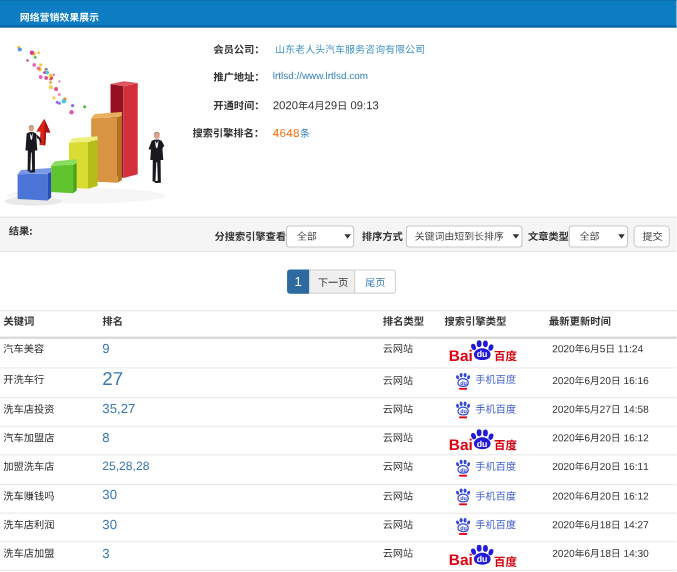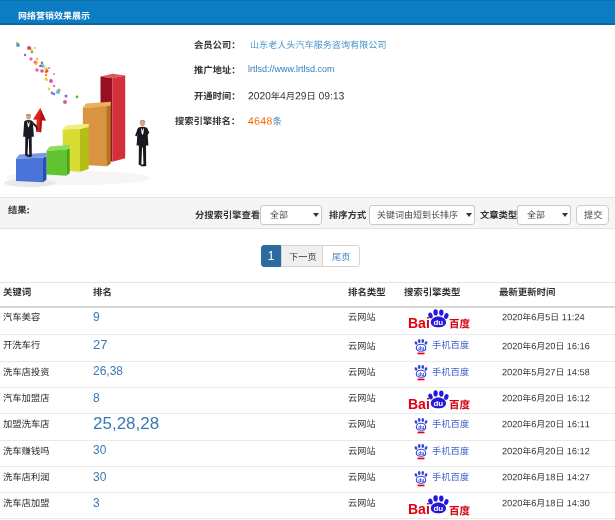--- a/index.html
+++ b/index.html
@@ -206,21 +206,21 @@
     <path fill="#333333" d="M22.9 -7.4 23.6 -7.3Q23.3 -6.6 23 -6Q22.7 -5.4 22.3 -4.9Q21.9 -4.3 21.5 -3.9Q21.4 -4 21.3 -4.1Q21.2 -4.2 21.1 -4.2Q21 -4.3 20.9 -4.4Q21.3 -4.7 21.7 -5.2Q22.1 -5.7 22.4 -6.3Q22.7 -6.8 22.9 -7.4ZM22.8 -6.3H28.4V-5.7H22.4ZM22.3 -4.3H28.2V-3.7H23V-1.6H22.3ZM20.9 -2H28.9V-1.3H20.9ZM25 -6H25.6V0.7H25Z"></path>
     <path fill="#333333" d="M34 -2.1Q34 -1.1 33.4 -0.5Q32.9 0.1 31.9 0.1Q30.9 0.1 30.3 -0.7Q29.7 -1.5 29.7 -3Q29.7 -4.7 30.3 -5.5Q30.9 -6.4 32 -6.4Q33.4 -6.4 33.8 -5.1L33 -5Q32.8 -5.8 32 -5.8Q31.3 -5.8 30.9 -5.1Q30.5 -4.5 30.5 -3.3Q30.8 -3.7 31.2 -3.9Q31.6 -4.1 32.1 -4.1Q32.9 -4.1 33.5 -3.5Q34 -3 34 -2.1ZM33.2 -2Q33.2 -2.7 32.8 -3.1Q32.5 -3.5 31.9 -3.5Q31.3 -3.5 31 -3.1Q30.6 -2.8 30.6 -2.2Q30.6 -1.5 31 -1Q31.3 -0.6 31.9 -0.6Q32.5 -0.6 32.8 -1Q33.2 -1.3 33.2 -2Z"></path>
     <path fill="#333333" d="M36.6 -6.9H41.2V-6.3H36.6ZM36.6 -4.8H41.2V-4.2H36.6ZM36.5 -2.7H41.2V-2H36.5ZM36.2 -6.9H36.9V-4.2Q36.9 -3.6 36.8 -3Q36.8 -2.3 36.6 -1.7Q36.4 -1 36.1 -0.4Q35.7 0.2 35.1 0.7Q35.1 0.6 35 0.5Q34.9 0.4 34.8 0.4Q34.7 0.3 34.6 0.2Q35.2 -0.2 35.5 -0.8Q35.8 -1.3 36 -1.9Q36.1 -2.5 36.2 -3.1Q36.2 -3.7 36.2 -4.2ZM40.9 -6.9H41.6V-0.3Q41.6 0.1 41.5 0.3Q41.4 0.4 41.2 0.5Q40.9 0.6 40.4 0.6Q40 0.7 39.3 0.7Q39.3 0.6 39.2 0.4Q39.2 0.3 39.1 0.2Q39 0.1 39 -0Q39.4 -0 39.7 -0Q40 -0 40.3 -0Q40.5 -0 40.6 -0Q40.8 -0 40.9 -0.1Q40.9 -0.1 40.9 -0.3Z"></path>
     <path fill="#333333" d="M47.9 -2.1Q47.9 -1.1 47.3 -0.5Q46.7 0.1 45.7 0.1Q44.8 0.1 44.2 -0.3Q43.7 -0.7 43.6 -1.4L44.4 -1.5Q44.6 -0.6 45.7 -0.6Q46.3 -0.6 46.7 -1Q47.1 -1.4 47.1 -2Q47.1 -2.6 46.7 -3Q46.3 -3.4 45.7 -3.4Q45.4 -3.4 45.1 -3.3Q44.8 -3.2 44.5 -2.9H43.7L43.9 -6.3H47.5V-5.6H44.7L44.6 -3.6Q45.1 -4 45.9 -4Q46.8 -4 47.4 -3.5Q47.9 -2.9 47.9 -2.1Z"></path>
     <path fill="#333333" d="M49.8 -6.8H55.6V0.6H54.9V-6.1H50.5V0.6H49.8ZM50.3 -3.7H55.2V-3.1H50.3ZM50.3 -0.6H55.2V0H50.3Z"></path>
     <path fill="#333333" d="M60.4 0V-0.7H62V-5.6L60.5 -4.5V-5.3L62 -6.3H62.8V-0.7H64.3V0Z M65.5 0V-0.7H67.1V-5.6L65.7 -4.5V-5.3L67.2 -6.3H67.9V-0.7H69.4V0Z M70.7 -3.9V-4.9H71.6V-3.9ZM70.7 0V-0.9H71.6V0Z M72.9 0V-0.6Q73.1 -1.1 73.5 -1.5Q73.8 -1.9 74.2 -2.2Q74.5 -2.6 74.9 -2.8Q75.2 -3.1 75.5 -3.4Q75.8 -3.7 76 -4Q76.2 -4.3 76.2 -4.7Q76.2 -5.2 75.9 -5.5Q75.6 -5.8 75 -5.8Q74.5 -5.8 74.2 -5.5Q73.8 -5.2 73.8 -4.7L72.9 -4.8Q73 -5.5 73.6 -6Q74.1 -6.4 75 -6.4Q76 -6.4 76.5 -6Q77 -5.5 77 -4.7Q77 -4.3 76.8 -4Q76.7 -3.6 76.3 -3.2Q76 -2.9 75.1 -2.1Q74.5 -1.7 74.2 -1.3Q73.9 -1 73.8 -0.7H77.1V0Z M81.5 -1.4V0H80.8V-1.4H77.8V-2.1L80.7 -6.3H81.5V-2.1H82.4V-1.4ZM80.8 -5.4Q80.7 -5.4 80.6 -5.2Q80.5 -5 80.5 -4.9L78.8 -2.5L78.6 -2.2L78.5 -2.1H80.8Z"></path>
   </svg>
 <svg style="position:absolute;left:3.1px;top:338.4px" width="39" height="13" viewBox="0 -10.3 39 13">
     <path fill="#2b2b2b" d="M0.8 -7.2H8.5V-6.5H0.8ZM0.5 -3.9H8.8V-3.2H0.5ZM6 -6.9H6.8V0.8H6ZM2.7 -6.9H3.4V-4.3Q3.4 -3.6 3.4 -2.9Q3.3 -2.2 3 -1.6Q2.8 -0.9 2.3 -0.3Q1.9 0.3 1.1 0.8Q1 0.7 0.9 0.6Q0.8 0.5 0.7 0.4Q0.6 0.3 0.5 0.3Q1.3 -0.2 1.7 -0.7Q2.1 -1.3 2.4 -1.9Q2.6 -2.5 2.7 -3.1Q2.7 -3.7 2.7 -4.3Z M12.1 -4H18.2V-3.3H12.1ZM13.3 -6.3H17.9V-5.6H13.3ZM14.9 -7.8H15.6V-3.6H14.9ZM13.3 -7.7 14.1 -7.5Q13.9 -6.9 13.7 -6.3Q13.5 -5.7 13.3 -5.2Q13.1 -4.6 12.8 -4.2Q12.7 -4.3 12.6 -4.4Q12.5 -4.4 12.4 -4.5Q12.3 -4.6 12.2 -4.6Q12.6 -5.2 12.9 -6Q13.2 -6.8 13.3 -7.7ZM15.7 -3.5H16.4V-0.3Q16.4 -0.1 16.4 -0.1Q16.5 0 16.6 0Q16.7 0 16.8 0Q16.9 0 17 0Q17.1 0 17.3 0Q17.4 0 17.4 0Q17.5 0 17.6 -0.1Q17.7 -0.2 17.7 -0.5Q17.7 -0.8 17.7 -1.4Q17.8 -1.3 17.9 -1.3Q18 -1.2 18.1 -1.2Q18.3 -1.2 18.4 -1.1Q18.3 -0.4 18.2 -0.1Q18.2 0.3 18 0.5Q17.8 0.6 17.5 0.6Q17.4 0.6 17.3 0.6Q17.2 0.6 17 0.6Q16.9 0.6 16.7 0.6Q16.6 0.6 16.5 0.6Q16.2 0.6 16 0.5Q15.8 0.5 15.8 0.3Q15.7 0.1 15.7 -0.3ZM13.8 -3.4H14.5Q14.4 -2.7 14.3 -2Q14.2 -1.4 14 -0.8Q13.7 -0.3 13.3 0.1Q12.9 0.5 12.1 0.8Q12.1 0.7 12 0.6Q12 0.5 11.9 0.4Q11.8 0.3 11.7 0.2Q12.4 -0 12.8 -0.4Q13.2 -0.7 13.4 -1.2Q13.6 -1.6 13.7 -2.2Q13.7 -2.8 13.8 -3.4ZM10.1 -7.2 10.5 -7.7Q10.8 -7.6 11.1 -7.4Q11.4 -7.2 11.7 -7Q11.9 -6.8 12.1 -6.6L11.7 -6.1Q11.5 -6.3 11.2 -6.5Q11 -6.7 10.7 -6.9Q10.4 -7.1 10.1 -7.2ZM9.7 -4.7 10 -5.2Q10.3 -5.1 10.6 -4.9Q11 -4.7 11.2 -4.6Q11.5 -4.4 11.7 -4.2L11.3 -3.6Q11.1 -3.8 10.9 -4Q10.6 -4.2 10.3 -4.4Q10 -4.6 9.7 -4.7ZM9.9 0.2Q10.1 -0.2 10.4 -0.7Q10.7 -1.2 10.9 -1.7Q11.2 -2.3 11.4 -2.8L11.9 -2.4Q11.7 -1.9 11.5 -1.4Q11.3 -0.8 11 -0.3Q10.8 0.2 10.5 0.6Z M19.3 -6.5H27.2V-5.8H19.3ZM19.2 -1.7H27.4V-1H19.2ZM23.3 -5.2H24V0.7H23.3ZM20.2 -3Q20.1 -3.1 20.1 -3.2Q20.1 -3.3 20 -3.5Q19.9 -3.6 19.9 -3.7Q20.1 -3.7 20.2 -3.9Q20.4 -4.1 20.6 -4.4Q20.7 -4.6 20.8 -4.9Q21 -5.3 21.3 -5.8Q21.5 -6.2 21.7 -6.8Q22 -7.3 22.2 -7.9L23 -7.6Q22.6 -6.9 22.3 -6.1Q21.9 -5.3 21.5 -4.6Q21.1 -4 20.7 -3.4V-3.4Q20.7 -3.4 20.6 -3.4Q20.5 -3.3 20.4 -3.3Q20.3 -3.2 20.2 -3.1Q20.2 -3.1 20.2 -3ZM20.2 -3V-3.5L20.6 -3.8H26.6V-3.1H21.2Q20.9 -3.1 20.7 -3.1Q20.5 -3.1 20.3 -3.1Q20.2 -3 20.2 -3Z M31.9 -7.3H36.5V-6.6H31.9ZM34.7 -4.5H35.4V-0.1Q35.4 0.2 35.3 0.3Q35.2 0.5 35 0.6Q34.7 0.7 34.3 0.7Q33.9 0.7 33.2 0.7Q33.2 0.6 33.1 0.4Q33.1 0.2 33 0Q33.3 0 33.6 0Q33.9 0.1 34.1 0.1Q34.3 0 34.4 0Q34.6 0 34.6 -0Q34.7 -0 34.7 -0.2ZM31.5 -4.7H36.8V-4H31.5ZM29.7 -4 30.3 -4.6 30.4 -4.5V0.8H29.7ZM30.8 -5.8 31.4 -5.6Q31.1 -5 30.6 -4.4Q30.1 -3.8 29.6 -3.3Q29.1 -2.8 28.6 -2.4Q28.6 -2.5 28.5 -2.6Q28.4 -2.7 28.3 -2.8Q28.2 -2.9 28.1 -3Q28.6 -3.3 29.1 -3.8Q29.6 -4.3 30 -4.8Q30.4 -5.3 30.8 -5.8ZM30.4 -7.8 31.1 -7.5Q30.7 -7.1 30.3 -6.7Q29.9 -6.3 29.5 -5.9Q29.1 -5.5 28.6 -5.2Q28.6 -5.3 28.5 -5.4Q28.4 -5.5 28.4 -5.6Q28.3 -5.7 28.2 -5.8Q28.6 -6.1 29 -6.4Q29.4 -6.7 29.8 -7.1Q30.1 -7.5 30.4 -7.8Z"></path>
   </svg>
-<div class="abs" style="left:93px;top:336.0px;height:18px;line-height:18px;font-size:13px;color:#3a78b5">27</div>
+<div class="abs" style="left:93px;top:336.0px;height:18px;line-height:18px;font-size:17px;color:#3a78b5">27</div>
 <svg style="position:absolute;left:348px;top:338.5px" width="29" height="13" viewBox="0 -10.2 29 13">
     <path fill="#333333" d="M1.5 -7H7.7V-6.3H1.5ZM0.5 -4.4H8.7V-3.7H0.5ZM5.7 -2.5 6.3 -2.9Q6.7 -2.4 7.1 -1.8Q7.6 -1.2 7.9 -0.6Q8.3 -0.1 8.5 0.4L7.8 0.8Q7.6 0.3 7.3 -0.2Q6.9 -0.8 6.5 -1.4Q6.1 -2 5.7 -2.5ZM1.3 0.4Q1.3 0.3 1.2 0.2Q1.2 0 1.1 -0.1Q1.1 -0.3 1 -0.4Q1.2 -0.4 1.4 -0.6Q1.5 -0.8 1.7 -1Q1.9 -1.2 2.1 -1.5Q2.3 -1.8 2.6 -2.2Q2.8 -2.7 3.1 -3.2Q3.4 -3.7 3.6 -4.2L4.5 -3.9Q4.1 -3.2 3.6 -2.5Q3.2 -1.8 2.8 -1.2Q2.3 -0.5 1.8 -0V-0Q1.8 -0 1.8 0Q1.7 0.1 1.6 0.1Q1.5 0.2 1.4 0.3Q1.3 0.3 1.3 0.4ZM1.3 0.4 1.3 -0.2 1.8 -0.5 7.4 -0.9Q7.4 -0.7 7.4 -0.6Q7.5 -0.4 7.5 -0.2Q6.2 -0.1 5.2 -0Q4.3 0 3.6 0.1Q3 0.2 2.6 0.2Q2.2 0.2 1.9 0.3Q1.7 0.3 1.5 0.3Q1.4 0.4 1.3 0.4Z M12.9 -5.9 13.5 -5.8Q13.3 -4.1 12.7 -2.7Q12.2 -1.3 11.3 -0.4Q11.3 -0.5 11.2 -0.5Q11.1 -0.6 11 -0.7Q10.9 -0.8 10.8 -0.8Q11.4 -1.4 11.8 -2.1Q12.2 -2.9 12.5 -3.9Q12.7 -4.8 12.9 -5.9ZM15.5 -5.9 16.1 -5.8Q15.9 -4 15.3 -2.7Q14.8 -1.3 13.9 -0.3Q13.8 -0.4 13.7 -0.5Q13.6 -0.6 13.5 -0.6Q13.4 -0.7 13.4 -0.7Q14 -1.3 14.4 -2.1Q14.8 -2.9 15.1 -3.8Q15.4 -4.8 15.5 -5.9ZM11 -4.9 11.4 -5.3Q11.7 -4.9 12.1 -4.5Q12.5 -4 12.8 -3.5Q13.1 -3.1 13.4 -2.7Q13.7 -2.2 13.9 -1.9L13.4 -1.4Q13.2 -1.8 12.9 -2.2Q12.7 -2.7 12.3 -3.1Q12 -3.6 11.7 -4.1Q11.3 -4.5 11 -4.9ZM13.6 -4.9 14.1 -5.3Q14.5 -4.8 14.8 -4.4Q15.2 -3.9 15.5 -3.4Q15.8 -2.9 16.1 -2.4Q16.4 -2 16.6 -1.6L16.1 -1.2Q15.9 -1.6 15.6 -2Q15.4 -2.5 15 -3Q14.7 -3.5 14.4 -4Q14 -4.5 13.6 -4.9ZM10 -7.2H17.4V-6.5H10.7V0.7H10ZM16.9 -7.2H17.6V-0.2Q17.6 0.1 17.5 0.3Q17.4 0.5 17.2 0.6Q17 0.7 16.6 0.7Q16.2 0.7 15.6 0.7Q15.5 0.6 15.5 0.5Q15.5 0.4 15.4 0.2Q15.4 0.1 15.3 0Q15.6 0 15.9 0Q16.2 0 16.4 0Q16.6 0 16.7 0Q16.8 0 16.9 -0Q16.9 -0.1 16.9 -0.2Z M18.9 -6H22.5V-5.4H18.9ZM18.8 -0.9Q19.3 -1 19.9 -1.1Q20.5 -1.2 21.1 -1.4Q21.8 -1.5 22.4 -1.7L22.5 -1.1Q21.6 -0.8 20.6 -0.6Q19.7 -0.4 19 -0.2ZM19.3 -4.8 19.9 -4.9Q20 -4.4 20.1 -3.8Q20.2 -3.2 20.2 -2.7Q20.3 -2.1 20.3 -1.6L19.7 -1.5Q19.7 -2 19.7 -2.6Q19.6 -3.1 19.5 -3.7Q19.4 -4.3 19.3 -4.8ZM21.4 -5.1 22.1 -4.9Q22 -4.5 21.9 -4Q21.8 -3.4 21.7 -2.9Q21.6 -2.4 21.5 -2Q21.4 -1.5 21.3 -1.1L20.8 -1.3Q20.9 -1.6 21 -2.1Q21.1 -2.6 21.2 -3.1Q21.3 -3.6 21.3 -4.1Q21.4 -4.6 21.4 -5.1ZM20 -7.5 20.6 -7.7Q20.8 -7.4 21 -7Q21.2 -6.6 21.3 -6.3L20.6 -6.1Q20.6 -6.4 20.4 -6.8Q20.2 -7.2 20 -7.5ZM24.6 -5.8H27.2V-5.2H24.6ZM23 -0.4H26.5V0.3H23ZM24.2 -7.7H24.9V-3H24.2ZM22.7 -3.3H26.8V0.7H26.1V-2.7H23.4V0.7H22.7Z"></path>
   </svg>
 <svg class="abs" style="left:413px;top:338.0px" width="16" height="17" viewBox="0 0 16 17">
     <g fill="#3246dc">
       <ellipse cx="3" cy="5" rx="1.3" ry="1.9" transform="rotate(-22 3 5)"></ellipse>
       <ellipse cx="6.2" cy="3" rx="1.35" ry="2"></ellipse>
       <ellipse cx="9.8" cy="3" rx="1.35" ry="2"></ellipse>
       <ellipse cx="13" cy="5" rx="1.3" ry="1.9" transform="rotate(22 13 5)"></ellipse>
     </g>
@@ -236,21 +236,21 @@
     <path fill="#333333" d="M22.9 -7.4 23.6 -7.3Q23.3 -6.6 23 -6Q22.7 -5.4 22.3 -4.9Q21.9 -4.3 21.5 -3.9Q21.4 -4 21.3 -4.1Q21.2 -4.2 21.1 -4.2Q21 -4.3 20.9 -4.4Q21.3 -4.7 21.7 -5.2Q22.1 -5.7 22.4 -6.3Q22.7 -6.8 22.9 -7.4ZM22.8 -6.3H28.4V-5.7H22.4ZM22.3 -4.3H28.2V-3.7H23V-1.6H22.3ZM20.9 -2H28.9V-1.3H20.9ZM25 -6H25.6V0.7H25Z"></path>
     <path fill="#333333" d="M34 -2.1Q34 -1.1 33.4 -0.5Q32.9 0.1 31.9 0.1Q30.9 0.1 30.3 -0.7Q29.7 -1.5 29.7 -3Q29.7 -4.7 30.3 -5.5Q30.9 -6.4 32 -6.4Q33.4 -6.4 33.8 -5.1L33 -5Q32.8 -5.8 32 -5.8Q31.3 -5.8 30.9 -5.1Q30.5 -4.5 30.5 -3.3Q30.8 -3.7 31.2 -3.9Q31.6 -4.1 32.1 -4.1Q32.9 -4.1 33.5 -3.5Q34 -3 34 -2.1ZM33.2 -2Q33.2 -2.7 32.8 -3.1Q32.5 -3.5 31.9 -3.5Q31.3 -3.5 31 -3.1Q30.6 -2.8 30.6 -2.2Q30.6 -1.5 31 -1Q31.3 -0.6 31.9 -0.6Q32.5 -0.6 32.8 -1Q33.2 -1.3 33.2 -2Z"></path>
     <path fill="#333333" d="M36.6 -6.9H41.2V-6.3H36.6ZM36.6 -4.8H41.2V-4.2H36.6ZM36.5 -2.7H41.2V-2H36.5ZM36.2 -6.9H36.9V-4.2Q36.9 -3.6 36.8 -3Q36.8 -2.3 36.6 -1.7Q36.4 -1 36.1 -0.4Q35.7 0.2 35.1 0.7Q35.1 0.6 35 0.5Q34.9 0.4 34.8 0.4Q34.7 0.3 34.6 0.2Q35.2 -0.2 35.5 -0.8Q35.8 -1.3 36 -1.9Q36.1 -2.5 36.2 -3.1Q36.2 -3.7 36.2 -4.2ZM40.9 -6.9H41.6V-0.3Q41.6 0.1 41.5 0.3Q41.4 0.4 41.2 0.5Q40.9 0.6 40.4 0.6Q40 0.7 39.3 0.7Q39.3 0.6 39.2 0.4Q39.2 0.3 39.1 0.2Q39 0.1 39 -0Q39.4 -0 39.7 -0Q40 -0 40.3 -0Q40.5 -0 40.6 -0Q40.8 -0 40.9 -0.1Q40.9 -0.1 40.9 -0.3Z"></path>
     <path fill="#333333" d="M43.6 0V-0.6Q43.9 -1.1 44.2 -1.5Q44.5 -1.9 44.9 -2.2Q45.3 -2.6 45.6 -2.8Q46 -3.1 46.3 -3.4Q46.6 -3.7 46.7 -4Q46.9 -4.3 46.9 -4.7Q46.9 -5.2 46.6 -5.5Q46.3 -5.8 45.8 -5.8Q45.2 -5.8 44.9 -5.5Q44.6 -5.2 44.5 -4.7L43.7 -4.8Q43.8 -5.5 44.3 -6Q44.9 -6.4 45.8 -6.4Q46.7 -6.4 47.2 -6Q47.7 -5.5 47.7 -4.7Q47.7 -4.3 47.6 -4Q47.4 -3.6 47.1 -3.2Q46.7 -2.9 45.8 -2.1Q45.3 -1.7 45 -1.3Q44.7 -1 44.5 -0.7H47.8V0Z M53.1 -3.2Q53.1 -1.6 52.5 -0.7Q51.9 0.1 50.8 0.1Q49.8 0.1 49.2 -0.7Q48.7 -1.6 48.7 -3.2Q48.7 -4.8 49.2 -5.6Q49.7 -6.4 50.9 -6.4Q52 -6.4 52.5 -5.6Q53.1 -4.8 53.1 -3.2ZM52.2 -3.2Q52.2 -4.5 51.9 -5.2Q51.6 -5.8 50.9 -5.8Q50.1 -5.8 49.8 -5.2Q49.5 -4.6 49.5 -3.2Q49.5 -1.8 49.8 -1.2Q50.1 -0.6 50.9 -0.6Q51.6 -0.6 51.9 -1.2Q52.2 -1.8 52.2 -3.2Z"></path>
     <path fill="#333333" d="M55 -6.8H60.7V0.6H60V-6.1H55.6V0.6H55ZM55.4 -3.7H60.3V-3.1H55.4ZM55.4 -0.6H60.3V0H55.4Z"></path>
     <path fill="#333333" d="M65.5 0V-0.7H67.1V-5.6L65.7 -4.5V-5.3L67.2 -6.3H67.9V-0.7H69.4V0Z M74.6 -2.1Q74.6 -1.1 74.1 -0.5Q73.5 0.1 72.6 0.1Q71.5 0.1 70.9 -0.7Q70.4 -1.5 70.4 -3Q70.4 -4.7 70.9 -5.5Q71.5 -6.4 72.6 -6.4Q74.1 -6.4 74.4 -5.1L73.7 -5Q73.4 -5.8 72.6 -5.8Q71.9 -5.8 71.5 -5.1Q71.2 -4.5 71.2 -3.3Q71.4 -3.7 71.8 -3.9Q72.2 -4.1 72.7 -4.1Q73.6 -4.1 74.1 -3.5Q74.6 -3 74.6 -2.1ZM73.8 -2Q73.8 -2.7 73.4 -3.1Q73.1 -3.5 72.5 -3.5Q71.9 -3.5 71.6 -3.1Q71.2 -2.8 71.2 -2.2Q71.2 -1.5 71.6 -1Q72 -0.6 72.5 -0.6Q73.1 -0.6 73.4 -1Q73.8 -1.3 73.8 -2Z M75.8 -3.9V-4.9H76.7V-3.9ZM75.8 0V-0.9H76.7V0Z M78.3 0V-0.7H79.9V-5.6L78.4 -4.5V-5.3L79.9 -6.3H80.7V-0.7H82.2V0Z M87.4 -2.1Q87.4 -1.1 86.8 -0.5Q86.3 0.1 85.3 0.1Q84.3 0.1 83.7 -0.7Q83.1 -1.5 83.1 -3Q83.1 -4.7 83.7 -5.5Q84.3 -6.4 85.4 -6.4Q86.8 -6.4 87.2 -5.1L86.4 -5Q86.2 -5.8 85.4 -5.8Q84.7 -5.8 84.3 -5.1Q83.9 -4.5 83.9 -3.3Q84.2 -3.7 84.6 -3.9Q85 -4.1 85.5 -4.1Q86.4 -4.1 86.9 -3.5Q87.4 -3 87.4 -2.1ZM86.6 -2Q86.6 -2.7 86.2 -3.1Q85.9 -3.5 85.3 -3.5Q84.7 -3.5 84.4 -3.1Q84 -2.8 84 -2.2Q84 -1.5 84.4 -1Q84.8 -0.6 85.3 -0.6Q85.9 -0.6 86.2 -1Q86.6 -1.3 86.6 -2Z"></path>
   </svg>
 <svg style="position:absolute;left:3.1px;top:364.7px" width="48" height="13" viewBox="0 -10.3 48 13">
     <path fill="#2b2b2b" d="M2.8 -4H8.9V-3.3H2.8ZM4 -6.3H8.6V-5.6H4ZM5.6 -7.8H6.3V-3.6H5.6ZM4 -7.7 4.8 -7.5Q4.6 -6.9 4.4 -6.3Q4.2 -5.7 4 -5.2Q3.8 -4.6 3.5 -4.2Q3.4 -4.3 3.3 -4.4Q3.2 -4.4 3.1 -4.5Q3 -4.6 2.9 -4.6Q3.3 -5.2 3.6 -6Q3.9 -6.8 4 -7.7ZM6.4 -3.5H7.1V-0.3Q7.1 -0.1 7.1 -0.1Q7.2 0 7.3 0Q7.4 0 7.5 0Q7.6 0 7.7 0Q7.8 0 8 0Q8.1 0 8.1 0Q8.2 0 8.3 -0.1Q8.4 -0.2 8.4 -0.5Q8.4 -0.8 8.4 -1.4Q8.5 -1.3 8.6 -1.3Q8.7 -1.2 8.8 -1.2Q9 -1.2 9.1 -1.1Q9 -0.4 8.9 -0.1Q8.9 0.3 8.7 0.5Q8.5 0.6 8.2 0.6Q8.1 0.6 8 0.6Q7.9 0.6 7.7 0.6Q7.6 0.6 7.4 0.6Q7.3 0.6 7.2 0.6Q6.9 0.6 6.7 0.5Q6.5 0.5 6.5 0.3Q6.4 0.1 6.4 -0.3ZM4.5 -3.4H5.2Q5.1 -2.7 5 -2Q4.9 -1.4 4.7 -0.8Q4.4 -0.3 4 0.1Q3.6 0.5 2.8 0.8Q2.8 0.7 2.7 0.6Q2.7 0.5 2.6 0.4Q2.5 0.3 2.4 0.2Q3.1 -0 3.5 -0.4Q3.9 -0.7 4.1 -1.2Q4.3 -1.6 4.4 -2.2Q4.4 -2.8 4.5 -3.4ZM0.8 -7.2 1.2 -7.7Q1.5 -7.6 1.8 -7.4Q2.1 -7.2 2.4 -7Q2.6 -6.8 2.8 -6.6L2.4 -6.1Q2.2 -6.3 1.9 -6.5Q1.7 -6.7 1.4 -6.9Q1.1 -7.1 0.8 -7.2ZM0.4 -4.7 0.7 -5.2Q1 -5.1 1.3 -4.9Q1.7 -4.7 1.9 -4.6Q2.2 -4.4 2.4 -4.2L2 -3.6Q1.8 -3.8 1.6 -4Q1.3 -4.2 1 -4.4Q0.7 -4.6 0.4 -4.7ZM0.6 0.2Q0.8 -0.2 1.1 -0.7Q1.4 -1.2 1.6 -1.7Q1.9 -2.3 2.1 -2.8L2.6 -2.4Q2.4 -1.9 2.2 -1.4Q2 -0.8 1.7 -0.3Q1.5 0.2 1.2 0.6Z M10 -6.5H17.9V-5.8H10ZM9.9 -1.7H18.1V-1H9.9ZM14 -5.2H14.7V0.7H14ZM10.9 -3Q10.8 -3.1 10.8 -3.2Q10.8 -3.3 10.7 -3.5Q10.6 -3.6 10.6 -3.7Q10.8 -3.7 10.9 -3.9Q11.1 -4.1 11.3 -4.4Q11.4 -4.6 11.5 -4.9Q11.7 -5.3 12 -5.8Q12.2 -6.2 12.4 -6.8Q12.7 -7.3 12.9 -7.9L13.7 -7.6Q13.3 -6.9 13 -6.1Q12.6 -5.3 12.2 -4.6Q11.8 -4 11.4 -3.4V-3.4Q11.4 -3.4 11.3 -3.4Q11.2 -3.3 11.1 -3.3Q11 -3.2 10.9 -3.1Q10.9 -3.1 10.9 -3ZM10.9 -3V-3.5L11.3 -3.8H17.3V-3.1H11.9Q11.6 -3.1 11.4 -3.1Q11.2 -3.1 11 -3.1Q10.9 -3 10.9 -3Z M23.7 -4.6H27.1V-3.9H23.7ZM21.7 -0.4H26.3V0.3H21.7ZM23.4 -5.7H24.1V-2.3H23.4ZM21.3 -2.7H26.6V0.6H25.9V-2H22V0.6H21.3ZM20.1 -6.7H27.4V-6H20.1ZM19.8 -6.7H20.5V-4.2Q20.5 -3.7 20.4 -3.1Q20.4 -2.4 20.3 -1.7Q20.2 -1.1 20 -0.4Q19.8 0.2 19.5 0.7Q19.4 0.7 19.3 0.6Q19.2 0.5 19.1 0.5Q19 0.4 18.9 0.3Q19.2 -0.2 19.4 -0.7Q19.5 -1.3 19.6 -1.9Q19.7 -2.6 19.7 -3.1Q19.8 -3.7 19.8 -4.2ZM22.9 -7.6 23.6 -7.8Q23.8 -7.5 24 -7.1Q24.2 -6.8 24.3 -6.5L23.5 -6.3Q23.5 -6.6 23.3 -7Q23.1 -7.3 22.9 -7.6Z M28.2 -2.9Q28.8 -3 29.6 -3.3Q30.3 -3.5 31.2 -3.7L31.2 -3.1Q30.5 -2.8 29.8 -2.6Q29 -2.4 28.4 -2.2ZM28.3 -5.9H31.4V-5.3H28.3ZM29.6 -7.8H30.3V-0.1Q30.3 0.1 30.2 0.3Q30.1 0.5 29.9 0.5Q29.8 0.6 29.5 0.6Q29.1 0.7 28.7 0.7Q28.7 0.5 28.6 0.4Q28.5 0.2 28.5 0Q28.8 0 29.1 0Q29.3 0 29.4 0Q29.5 0 29.6 -0Q29.6 -0 29.6 -0.1ZM32.5 -7.5H34.9V-6.8H32.5ZM31.4 -3.7H35.7V-3.1H31.4ZM35.4 -3.7H35.6L35.7 -3.7L36.2 -3.5Q35.9 -2.6 35.3 -1.9Q34.8 -1.2 34.1 -0.7Q33.5 -0.2 32.7 0.2Q31.9 0.5 31 0.8Q31 0.7 30.9 0.5Q30.9 0.4 30.8 0.3Q30.7 0.2 30.7 0.1Q31.5 -0 32.2 -0.4Q32.9 -0.7 33.6 -1.1Q34.2 -1.6 34.7 -2.2Q35.2 -2.8 35.4 -3.6ZM32.3 -3.2Q32.6 -2.4 33.3 -1.7Q33.9 -1 34.8 -0.6Q35.7 -0.1 36.8 0.1Q36.7 0.2 36.7 0.3Q36.6 0.4 36.5 0.5Q36.4 0.7 36.4 0.8Q34.7 0.4 33.5 -0.6Q32.3 -1.6 31.7 -3ZM32.3 -7.5H33V-6.4Q33 -6 32.8 -5.6Q32.7 -5.1 32.4 -4.7Q32.1 -4.3 31.6 -3.9Q31.5 -4 31.4 -4.1Q31.3 -4.2 31.2 -4.3Q31.2 -4.4 31.1 -4.4Q31.6 -4.7 31.9 -5.1Q32.1 -5.4 32.2 -5.8Q32.3 -6.1 32.3 -6.5ZM34.6 -7.5H35.3V-5.3Q35.3 -5.1 35.3 -5Q35.3 -5 35.4 -5Q35.5 -5 35.6 -5Q35.8 -5 35.9 -5Q36.1 -5 36.1 -5Q36.3 -5 36.4 -5Q36.5 -5 36.6 -5Q36.6 -4.9 36.6 -4.7Q36.7 -4.5 36.7 -4.4Q36.6 -4.4 36.4 -4.4Q36.3 -4.4 36.2 -4.4Q36.1 -4.4 35.9 -4.4Q35.8 -4.4 35.6 -4.4Q35.5 -4.4 35.4 -4.4Q35.1 -4.4 34.9 -4.5Q34.7 -4.5 34.6 -4.8Q34.6 -5 34.6 -5.3Z M38 -7 38.3 -7.5Q38.7 -7.4 39.1 -7.2Q39.4 -7 39.8 -6.9Q40.1 -6.7 40.3 -6.5L39.9 -6Q39.7 -6.1 39.4 -6.3Q39.1 -6.5 38.7 -6.7Q38.3 -6.9 38 -7ZM37.7 -4.6Q38.2 -4.8 38.9 -5Q39.6 -5.2 40.4 -5.4L40.5 -4.8Q39.8 -4.6 39.1 -4.4Q38.4 -4.2 37.9 -4ZM41.7 -7.8 42.4 -7.7Q42.1 -7.1 41.7 -6.5Q41.3 -5.8 40.7 -5.3Q40.7 -5.4 40.6 -5.5Q40.5 -5.6 40.4 -5.7Q40.3 -5.7 40.2 -5.8Q40.8 -6.2 41.2 -6.7Q41.5 -7.3 41.7 -7.8ZM41.7 -6.9H45.2V-6.4H41.3ZM45.1 -6.9H45.2L45.3 -7L45.8 -6.8Q45.6 -6.5 45.4 -6.1Q45.2 -5.7 45.1 -5.4L44.5 -5.6Q44.6 -5.8 44.8 -6.2Q45 -6.5 45.1 -6.9ZM38.9 -3.5H44.9V-0.9H44.2V-2.8H39.6V-0.9H38.9ZM41.6 -2.5H42.3Q42.2 -1.8 41.9 -1.3Q41.7 -0.8 41.2 -0.4Q40.7 0 39.9 0.3Q39.2 0.6 38 0.8Q38 0.7 37.9 0.6Q37.8 0.5 37.8 0.4Q37.7 0.3 37.7 0.2Q38.8 0.1 39.5 -0.2Q40.2 -0.4 40.6 -0.7Q41.1 -1.1 41.3 -1.5Q41.5 -2 41.6 -2.5ZM42 -0.7 42.4 -1.2Q42.8 -1.1 43.3 -0.9Q43.8 -0.7 44.3 -0.6Q44.8 -0.4 45.2 -0.2Q45.6 -0 45.9 0.1L45.5 0.7Q45.2 0.6 44.8 0.4Q44.4 0.2 43.9 -0Q43.4 -0.2 42.9 -0.4Q42.4 -0.6 42 -0.7ZM42.9 -6.7H43.6Q43.5 -6.2 43.2 -5.7Q43 -5.3 42.7 -4.9Q42.4 -4.5 41.9 -4.2Q41.3 -3.9 40.6 -3.6Q40.5 -3.7 40.4 -3.9Q40.3 -4 40.2 -4.1Q40.9 -4.3 41.4 -4.6Q41.8 -4.8 42.1 -5.2Q42.4 -5.5 42.6 -5.9Q42.8 -6.3 42.9 -6.7ZM43.3 -6Q43.5 -5.6 43.9 -5.2Q44.4 -4.9 44.9 -4.6Q45.4 -4.4 46 -4.2Q45.9 -4.1 45.8 -4Q45.7 -3.8 45.6 -3.7Q45 -3.9 44.4 -4.2Q43.9 -4.5 43.4 -4.9Q43 -5.4 42.8 -5.9Z"></path>
   </svg>
-<div class="abs" style="left:93px;top:362.3px;height:18px;line-height:18px;font-size:12px;color:#3a78b5">26,38</div>
+<div class="abs" style="left:93px;top:362.3px;height:18px;line-height:18px;font-size:12px;color:#3a78b5">35,27</div>
 <svg style="position:absolute;left:348px;top:364.8px" width="29" height="13" viewBox="0 -10.2 29 13">
     <path fill="#333333" d="M1.5 -7H7.7V-6.3H1.5ZM0.5 -4.4H8.7V-3.7H0.5ZM5.7 -2.5 6.3 -2.9Q6.7 -2.4 7.1 -1.8Q7.6 -1.2 7.9 -0.6Q8.3 -0.1 8.5 0.4L7.8 0.8Q7.6 0.3 7.3 -0.2Q6.9 -0.8 6.5 -1.4Q6.1 -2 5.7 -2.5ZM1.3 0.4Q1.3 0.3 1.2 0.2Q1.2 0 1.1 -0.1Q1.1 -0.3 1 -0.4Q1.2 -0.4 1.4 -0.6Q1.5 -0.8 1.7 -1Q1.9 -1.2 2.1 -1.5Q2.3 -1.8 2.6 -2.2Q2.8 -2.7 3.1 -3.2Q3.4 -3.7 3.6 -4.2L4.5 -3.9Q4.1 -3.2 3.6 -2.5Q3.2 -1.8 2.8 -1.2Q2.3 -0.5 1.8 -0V-0Q1.8 -0 1.8 0Q1.7 0.1 1.6 0.1Q1.5 0.2 1.4 0.3Q1.3 0.3 1.3 0.4ZM1.3 0.4 1.3 -0.2 1.8 -0.5 7.4 -0.9Q7.4 -0.7 7.4 -0.6Q7.5 -0.4 7.5 -0.2Q6.2 -0.1 5.2 -0Q4.3 0 3.6 0.1Q3 0.2 2.6 0.2Q2.2 0.2 1.9 0.3Q1.7 0.3 1.5 0.3Q1.4 0.4 1.3 0.4Z M12.9 -5.9 13.5 -5.8Q13.3 -4.1 12.7 -2.7Q12.2 -1.3 11.3 -0.4Q11.3 -0.5 11.2 -0.5Q11.1 -0.6 11 -0.7Q10.9 -0.8 10.8 -0.8Q11.4 -1.4 11.8 -2.1Q12.2 -2.9 12.5 -3.9Q12.7 -4.8 12.9 -5.9ZM15.5 -5.9 16.1 -5.8Q15.9 -4 15.3 -2.7Q14.8 -1.3 13.9 -0.3Q13.8 -0.4 13.7 -0.5Q13.6 -0.6 13.5 -0.6Q13.4 -0.7 13.4 -0.7Q14 -1.3 14.4 -2.1Q14.8 -2.9 15.1 -3.8Q15.4 -4.8 15.5 -5.9ZM11 -4.9 11.4 -5.3Q11.7 -4.9 12.1 -4.5Q12.5 -4 12.8 -3.5Q13.1 -3.1 13.4 -2.7Q13.7 -2.2 13.9 -1.9L13.4 -1.4Q13.2 -1.8 12.9 -2.2Q12.7 -2.7 12.3 -3.1Q12 -3.6 11.7 -4.1Q11.3 -4.5 11 -4.9ZM13.6 -4.9 14.1 -5.3Q14.5 -4.8 14.8 -4.4Q15.2 -3.9 15.5 -3.4Q15.8 -2.9 16.1 -2.4Q16.4 -2 16.6 -1.6L16.1 -1.2Q15.9 -1.6 15.6 -2Q15.4 -2.5 15 -3Q14.7 -3.5 14.4 -4Q14 -4.5 13.6 -4.9ZM10 -7.2H17.4V-6.5H10.7V0.7H10ZM16.9 -7.2H17.6V-0.2Q17.6 0.1 17.5 0.3Q17.4 0.5 17.2 0.6Q17 0.7 16.6 0.7Q16.2 0.7 15.6 0.7Q15.5 0.6 15.5 0.5Q15.5 0.4 15.4 0.2Q15.4 0.1 15.3 0Q15.6 0 15.9 0Q16.2 0 16.4 0Q16.6 0 16.7 0Q16.8 0 16.9 -0Q16.9 -0.1 16.9 -0.2Z M18.9 -6H22.5V-5.4H18.9ZM18.8 -0.9Q19.3 -1 19.9 -1.1Q20.5 -1.2 21.1 -1.4Q21.8 -1.5 22.4 -1.7L22.5 -1.1Q21.6 -0.8 20.6 -0.6Q19.7 -0.4 19 -0.2ZM19.3 -4.8 19.9 -4.9Q20 -4.4 20.1 -3.8Q20.2 -3.2 20.2 -2.7Q20.3 -2.1 20.3 -1.6L19.7 -1.5Q19.7 -2 19.7 -2.6Q19.6 -3.1 19.5 -3.7Q19.4 -4.3 19.3 -4.8ZM21.4 -5.1 22.1 -4.9Q22 -4.5 21.9 -4Q21.8 -3.4 21.7 -2.9Q21.6 -2.4 21.5 -2Q21.4 -1.5 21.3 -1.1L20.8 -1.3Q20.9 -1.6 21 -2.1Q21.1 -2.6 21.2 -3.1Q21.3 -3.6 21.3 -4.1Q21.4 -4.6 21.4 -5.1ZM20 -7.5 20.6 -7.7Q20.8 -7.4 21 -7Q21.2 -6.6 21.3 -6.3L20.6 -6.1Q20.6 -6.4 20.4 -6.8Q20.2 -7.2 20 -7.5ZM24.6 -5.8H27.2V-5.2H24.6ZM23 -0.4H26.5V0.3H23ZM24.2 -7.7H24.9V-3H24.2ZM22.7 -3.3H26.8V0.7H26.1V-2.7H23.4V0.7H22.7Z"></path>
   </svg>
 <svg class="abs" style="left:413px;top:364.3px" width="16" height="17" viewBox="0 0 16 17">
     <g fill="#3246dc">
       <ellipse cx="3" cy="5" rx="1.3" ry="1.9" transform="rotate(-22 3 5)"></ellipse>
       <ellipse cx="6.2" cy="3" rx="1.35" ry="2"></ellipse>
       <ellipse cx="9.8" cy="3" rx="1.35" ry="2"></ellipse>
       <ellipse cx="13" cy="5" rx="1.3" ry="1.9" transform="rotate(22 13 5)"></ellipse>
     </g>
@@ -296,21 +296,21 @@
     <path fill="#333333" d="M22.9 -7.4 23.6 -7.3Q23.3 -6.6 23 -6Q22.7 -5.4 22.3 -4.9Q21.9 -4.3 21.5 -3.9Q21.4 -4 21.3 -4.1Q21.2 -4.2 21.1 -4.2Q21 -4.3 20.9 -4.4Q21.3 -4.7 21.7 -5.2Q22.1 -5.7 22.4 -6.3Q22.7 -6.8 22.9 -7.4ZM22.8 -6.3H28.4V-5.7H22.4ZM22.3 -4.3H28.2V-3.7H23V-1.6H22.3ZM20.9 -2H28.9V-1.3H20.9ZM25 -6H25.6V0.7H25Z"></path>
     <path fill="#333333" d="M34 -2.1Q34 -1.1 33.4 -0.5Q32.9 0.1 31.9 0.1Q30.9 0.1 30.3 -0.7Q29.7 -1.5 29.7 -3Q29.7 -4.7 30.3 -5.5Q30.9 -6.4 32 -6.4Q33.4 -6.4 33.8 -5.1L33 -5Q32.8 -5.8 32 -5.8Q31.3 -5.8 30.9 -5.1Q30.5 -4.5 30.5 -3.3Q30.8 -3.7 31.2 -3.9Q31.6 -4.1 32.1 -4.1Q32.9 -4.1 33.5 -3.5Q34 -3 34 -2.1ZM33.2 -2Q33.2 -2.7 32.8 -3.1Q32.5 -3.5 31.9 -3.5Q31.3 -3.5 31 -3.1Q30.6 -2.8 30.6 -2.2Q30.6 -1.5 31 -1Q31.3 -0.6 31.9 -0.6Q32.5 -0.6 32.8 -1Q33.2 -1.3 33.2 -2Z"></path>
     <path fill="#333333" d="M36.6 -6.9H41.2V-6.3H36.6ZM36.6 -4.8H41.2V-4.2H36.6ZM36.5 -2.7H41.2V-2H36.5ZM36.2 -6.9H36.9V-4.2Q36.9 -3.6 36.8 -3Q36.8 -2.3 36.6 -1.7Q36.4 -1 36.1 -0.4Q35.7 0.2 35.1 0.7Q35.1 0.6 35 0.5Q34.9 0.4 34.8 0.4Q34.7 0.3 34.6 0.2Q35.2 -0.2 35.5 -0.8Q35.8 -1.3 36 -1.9Q36.1 -2.5 36.2 -3.1Q36.2 -3.7 36.2 -4.2ZM40.9 -6.9H41.6V-0.3Q41.6 0.1 41.5 0.3Q41.4 0.4 41.2 0.5Q40.9 0.6 40.4 0.6Q40 0.7 39.3 0.7Q39.3 0.6 39.2 0.4Q39.2 0.3 39.1 0.2Q39 0.1 39 -0Q39.4 -0 39.7 -0Q40 -0 40.3 -0Q40.5 -0 40.6 -0Q40.8 -0 40.9 -0.1Q40.9 -0.1 40.9 -0.3Z"></path>
     <path fill="#333333" d="M43.6 0V-0.6Q43.9 -1.1 44.2 -1.5Q44.5 -1.9 44.9 -2.2Q45.3 -2.6 45.6 -2.8Q46 -3.1 46.3 -3.4Q46.6 -3.7 46.7 -4Q46.9 -4.3 46.9 -4.7Q46.9 -5.2 46.6 -5.5Q46.3 -5.8 45.8 -5.8Q45.2 -5.8 44.9 -5.5Q44.6 -5.2 44.5 -4.7L43.7 -4.8Q43.8 -5.5 44.3 -6Q44.9 -6.4 45.8 -6.4Q46.7 -6.4 47.2 -6Q47.7 -5.5 47.7 -4.7Q47.7 -4.3 47.6 -4Q47.4 -3.6 47.1 -3.2Q46.7 -2.9 45.8 -2.1Q45.3 -1.7 45 -1.3Q44.7 -1 44.5 -0.7H47.8V0Z M53.1 -3.2Q53.1 -1.6 52.5 -0.7Q51.9 0.1 50.8 0.1Q49.8 0.1 49.2 -0.7Q48.7 -1.6 48.7 -3.2Q48.7 -4.8 49.2 -5.6Q49.7 -6.4 50.9 -6.4Q52 -6.4 52.5 -5.6Q53.1 -4.8 53.1 -3.2ZM52.2 -3.2Q52.2 -4.5 51.9 -5.2Q51.6 -5.8 50.9 -5.8Q50.1 -5.8 49.8 -5.2Q49.5 -4.6 49.5 -3.2Q49.5 -1.8 49.8 -1.2Q50.1 -0.6 50.9 -0.6Q51.6 -0.6 51.9 -1.2Q52.2 -1.8 52.2 -3.2Z"></path>
     <path fill="#333333" d="M55 -6.8H60.7V0.6H60V-6.1H55.6V0.6H55ZM55.4 -3.7H60.3V-3.1H55.4ZM55.4 -0.6H60.3V0H55.4Z"></path>
     <path fill="#333333" d="M65.5 0V-0.7H67.1V-5.6L65.7 -4.5V-5.3L67.2 -6.3H67.9V-0.7H69.4V0Z M74.6 -2.1Q74.6 -1.1 74.1 -0.5Q73.5 0.1 72.6 0.1Q71.5 0.1 70.9 -0.7Q70.4 -1.5 70.4 -3Q70.4 -4.7 70.9 -5.5Q71.5 -6.4 72.6 -6.4Q74.1 -6.4 74.4 -5.1L73.7 -5Q73.4 -5.8 72.6 -5.8Q71.9 -5.8 71.5 -5.1Q71.2 -4.5 71.2 -3.3Q71.4 -3.7 71.8 -3.9Q72.2 -4.1 72.7 -4.1Q73.6 -4.1 74.1 -3.5Q74.6 -3 74.6 -2.1ZM73.8 -2Q73.8 -2.7 73.4 -3.1Q73.1 -3.5 72.5 -3.5Q71.9 -3.5 71.6 -3.1Q71.2 -2.8 71.2 -2.2Q71.2 -1.5 71.6 -1Q72 -0.6 72.5 -0.6Q73.1 -0.6 73.4 -1Q73.8 -1.3 73.8 -2Z M75.8 -3.9V-4.9H76.7V-3.9ZM75.8 0V-0.9H76.7V0Z M78.3 0V-0.7H79.9V-5.6L78.4 -4.5V-5.3L79.9 -6.3H80.7V-0.7H82.2V0Z M83.1 0V-0.6Q83.4 -1.1 83.7 -1.5Q84 -1.9 84.4 -2.2Q84.8 -2.6 85.1 -2.8Q85.5 -3.1 85.8 -3.4Q86 -3.7 86.2 -4Q86.4 -4.3 86.4 -4.7Q86.4 -5.2 86.1 -5.5Q85.8 -5.8 85.2 -5.8Q84.7 -5.8 84.4 -5.5Q84.1 -5.2 84 -4.7L83.2 -4.8Q83.3 -5.5 83.8 -6Q84.4 -6.4 85.2 -6.4Q86.2 -6.4 86.7 -6Q87.2 -5.5 87.2 -4.7Q87.2 -4.3 87.1 -4Q86.9 -3.6 86.6 -3.2Q86.2 -2.9 85.3 -2.1Q84.8 -1.7 84.5 -1.3Q84.2 -1 84 -0.7H87.3V0Z"></path>
   </svg>
 <svg style="position:absolute;left:3.1px;top:417.3px" width="48" height="13" viewBox="0 -10.3 48 13">
     <path fill="#2b2b2b" d="M5.6 -0.8H8.2V-0.1H5.6ZM0.5 -6.1H4.1V-5.4H0.5ZM5.3 -6.7H8.5V0.5H7.8V-6H6V0.6H5.3ZM3.9 -6.1H4.6Q4.6 -6.1 4.6 -6Q4.6 -5.9 4.6 -5.8Q4.6 -5.7 4.6 -5.7Q4.5 -4.1 4.5 -3.1Q4.5 -2 4.4 -1.3Q4.4 -0.7 4.3 -0.3Q4.2 0.1 4.1 0.2Q4 0.4 3.9 0.5Q3.7 0.5 3.5 0.6Q3.3 0.6 3 0.6Q2.7 0.6 2.4 0.6Q2.4 0.4 2.3 0.2Q2.3 0 2.2 -0.1Q2.5 -0.1 2.8 -0.1Q3.1 -0.1 3.2 -0.1Q3.3 -0.1 3.4 -0.1Q3.5 -0.1 3.5 -0.2Q3.6 -0.3 3.7 -0.7Q3.7 -1 3.8 -1.7Q3.8 -2.3 3.8 -3.4Q3.9 -4.4 3.9 -5.9ZM1.8 -7.7H2.5Q2.5 -6.4 2.5 -5.2Q2.4 -3.9 2.3 -2.8Q2.1 -1.7 1.8 -0.8Q1.4 0.1 0.8 0.8Q0.7 0.7 0.7 0.6Q0.6 0.5 0.5 0.4Q0.4 0.3 0.3 0.3Q0.7 -0.2 1 -0.9Q1.3 -1.5 1.5 -2.3Q1.6 -3.1 1.7 -3.9Q1.8 -4.8 1.8 -5.8Q1.8 -6.7 1.8 -7.7Z M14.4 -7.5H17.2V-7H14.4ZM14.4 -6.1H17.2V-5.6H14.4ZM14.4 -4.8H17.2V-4.3H14.4ZM14.1 -7.5H14.7V-5.6Q14.7 -5.1 14.7 -4.6Q14.6 -4 14.3 -3.5Q14.1 -3 13.5 -2.6Q13.5 -2.7 13.4 -2.7Q13.3 -2.8 13.2 -2.9Q13.1 -3 13 -3Q13.5 -3.4 13.7 -3.8Q14 -4.3 14 -4.7Q14.1 -5.2 14.1 -5.6ZM16.9 -7.5H17.6V-3.5Q17.6 -3.2 17.5 -3Q17.5 -2.9 17.3 -2.8Q17.1 -2.7 16.8 -2.7Q16.4 -2.7 16 -2.7Q15.9 -2.8 15.9 -3Q15.8 -3.2 15.7 -3.3Q16.1 -3.3 16.4 -3.3Q16.7 -3.3 16.8 -3.3Q16.9 -3.3 16.9 -3.3Q16.9 -3.4 16.9 -3.5ZM10.5 -5.8H12.8V-5.3H10.5ZM10.2 -7.4H10.9V-3.2H10.2ZM10.5 -7.4H13.2V-3.7H10.5V-4.3H12.6V-6.8H10.5ZM9.7 -0.1H18.2V0.5H9.7ZM10.8 -2.4H17.1V0.2H16.5V-1.8H15.2V0.2H14.6V-1.8H13.3V0.2H12.7V-1.8H11.4V0.2H10.8Z M21.4 -4H27.5V-3.3H21.4ZM22.6 -6.3H27.2V-5.6H22.6ZM24.2 -7.8H24.9V-3.6H24.2ZM22.6 -7.7 23.4 -7.5Q23.2 -6.9 23 -6.3Q22.8 -5.7 22.6 -5.2Q22.4 -4.6 22.1 -4.2Q22 -4.3 21.9 -4.4Q21.8 -4.4 21.7 -4.5Q21.6 -4.6 21.5 -4.6Q21.9 -5.2 22.2 -6Q22.5 -6.8 22.6 -7.7ZM25 -3.5H25.7V-0.3Q25.7 -0.1 25.7 -0.1Q25.8 0 25.9 0Q26 0 26.1 0Q26.2 0 26.3 0Q26.4 0 26.6 0Q26.7 0 26.7 0Q26.8 0 26.9 -0.1Q27 -0.2 27 -0.5Q27 -0.8 27 -1.4Q27.1 -1.3 27.2 -1.3Q27.3 -1.2 27.4 -1.2Q27.6 -1.2 27.7 -1.1Q27.6 -0.4 27.5 -0.1Q27.5 0.3 27.3 0.5Q27.1 0.6 26.8 0.6Q26.7 0.6 26.6 0.6Q26.5 0.6 26.3 0.6Q26.2 0.6 26 0.6Q25.9 0.6 25.8 0.6Q25.5 0.6 25.3 0.5Q25.1 0.5 25.1 0.3Q25 0.1 25 -0.3ZM23.1 -3.4H23.8Q23.7 -2.7 23.6 -2Q23.5 -1.4 23.3 -0.8Q23 -0.3 22.6 0.1Q22.2 0.5 21.4 0.8Q21.4 0.7 21.3 0.6Q21.3 0.5 21.2 0.4Q21.1 0.3 21 0.2Q21.7 -0 22.1 -0.4Q22.5 -0.7 22.7 -1.2Q22.9 -1.6 23 -2.2Q23 -2.8 23.1 -3.4ZM19.4 -7.2 19.8 -7.7Q20.1 -7.6 20.4 -7.4Q20.7 -7.2 21 -7Q21.2 -6.8 21.4 -6.6L21 -6.1Q20.8 -6.3 20.5 -6.5Q20.3 -6.7 20 -6.9Q19.7 -7.1 19.4 -7.2ZM19 -4.7 19.3 -5.2Q19.6 -5.1 19.9 -4.9Q20.3 -4.7 20.5 -4.6Q20.8 -4.4 21 -4.2L20.6 -3.6Q20.4 -3.8 20.2 -4Q19.9 -4.2 19.6 -4.4Q19.3 -4.6 19 -4.7ZM19.2 0.2Q19.4 -0.2 19.7 -0.7Q20 -1.2 20.2 -1.7Q20.5 -2.3 20.7 -2.8L21.2 -2.4Q21 -1.9 20.8 -1.4Q20.6 -0.8 20.3 -0.3Q20.1 0.2 19.8 0.6Z M28.6 -6.5H36.5V-5.8H28.6ZM28.5 -1.7H36.7V-1H28.5ZM32.6 -5.2H33.3V0.7H32.6ZM29.5 -3Q29.4 -3.1 29.4 -3.2Q29.4 -3.3 29.3 -3.5Q29.2 -3.6 29.2 -3.7Q29.4 -3.7 29.5 -3.9Q29.7 -4.1 29.9 -4.4Q30 -4.6 30.1 -4.9Q30.3 -5.3 30.6 -5.8Q30.8 -6.2 31 -6.8Q31.3 -7.3 31.5 -7.9L32.3 -7.6Q31.9 -6.9 31.6 -6.1Q31.2 -5.3 30.8 -4.6Q30.4 -4 30 -3.4V-3.4Q30 -3.4 29.9 -3.4Q29.8 -3.3 29.7 -3.3Q29.6 -3.2 29.5 -3.1Q29.5 -3.1 29.5 -3ZM29.5 -3V-3.5L29.9 -3.8H35.9V-3.1H30.5Q30.2 -3.1 30 -3.1Q29.8 -3.1 29.6 -3.1Q29.5 -3 29.5 -3Z M42.3 -4.6H45.7V-3.9H42.3ZM40.3 -0.4H44.9V0.3H40.3ZM42 -5.7H42.7V-2.3H42ZM39.9 -2.7H45.2V0.6H44.5V-2H40.6V0.6H39.9ZM38.7 -6.7H46V-6H38.7ZM38.4 -6.7H39.1V-4.2Q39.1 -3.7 39 -3.1Q39 -2.4 38.9 -1.7Q38.8 -1.1 38.6 -0.4Q38.4 0.2 38.1 0.7Q38 0.7 37.9 0.6Q37.8 0.5 37.7 0.5Q37.6 0.4 37.5 0.3Q37.8 -0.2 38 -0.7Q38.1 -1.3 38.2 -1.9Q38.3 -2.6 38.3 -3.1Q38.4 -3.7 38.4 -4.2ZM41.5 -7.6 42.2 -7.8Q42.4 -7.5 42.6 -7.1Q42.8 -6.8 42.9 -6.5L42.1 -6.3Q42.1 -6.6 41.9 -7Q41.7 -7.3 41.5 -7.6Z"></path>
   </svg>
-<div class="abs" style="left:93px;top:414.9px;height:18px;line-height:18px;font-size:17px;color:#3a78b5">25,28,28</div>
+<div class="abs" style="left:93px;top:414.9px;height:18px;line-height:18px;font-size:11px;color:#3a78b5">25,28,28</div>
 <svg style="position:absolute;left:348px;top:417.4px" width="29" height="13" viewBox="0 -10.2 29 13">
     <path fill="#333333" d="M1.5 -7H7.7V-6.3H1.5ZM0.5 -4.4H8.7V-3.7H0.5ZM5.7 -2.5 6.3 -2.9Q6.7 -2.4 7.1 -1.8Q7.6 -1.2 7.9 -0.6Q8.3 -0.1 8.5 0.4L7.8 0.8Q7.6 0.3 7.3 -0.2Q6.9 -0.8 6.5 -1.4Q6.1 -2 5.7 -2.5ZM1.3 0.4Q1.3 0.3 1.2 0.2Q1.2 0 1.1 -0.1Q1.1 -0.3 1 -0.4Q1.2 -0.4 1.4 -0.6Q1.5 -0.8 1.7 -1Q1.9 -1.2 2.1 -1.5Q2.3 -1.8 2.6 -2.2Q2.8 -2.7 3.1 -3.2Q3.4 -3.7 3.6 -4.2L4.5 -3.9Q4.1 -3.2 3.6 -2.5Q3.2 -1.8 2.8 -1.2Q2.3 -0.5 1.8 -0V-0Q1.8 -0 1.8 0Q1.7 0.1 1.6 0.1Q1.5 0.2 1.4 0.3Q1.3 0.3 1.3 0.4ZM1.3 0.4 1.3 -0.2 1.8 -0.5 7.4 -0.9Q7.4 -0.7 7.4 -0.6Q7.5 -0.4 7.5 -0.2Q6.2 -0.1 5.2 -0Q4.3 0 3.6 0.1Q3 0.2 2.6 0.2Q2.2 0.2 1.9 0.3Q1.7 0.3 1.5 0.3Q1.4 0.4 1.3 0.4Z M12.9 -5.9 13.5 -5.8Q13.3 -4.1 12.7 -2.7Q12.2 -1.3 11.3 -0.4Q11.3 -0.5 11.2 -0.5Q11.1 -0.6 11 -0.7Q10.9 -0.8 10.8 -0.8Q11.4 -1.4 11.8 -2.1Q12.2 -2.9 12.5 -3.9Q12.7 -4.8 12.9 -5.9ZM15.5 -5.9 16.1 -5.8Q15.9 -4 15.3 -2.7Q14.8 -1.3 13.9 -0.3Q13.8 -0.4 13.7 -0.5Q13.6 -0.6 13.5 -0.6Q13.4 -0.7 13.4 -0.7Q14 -1.3 14.4 -2.1Q14.8 -2.9 15.1 -3.8Q15.4 -4.8 15.5 -5.9ZM11 -4.9 11.4 -5.3Q11.7 -4.9 12.1 -4.5Q12.5 -4 12.8 -3.5Q13.1 -3.1 13.4 -2.7Q13.7 -2.2 13.9 -1.9L13.4 -1.4Q13.2 -1.8 12.9 -2.2Q12.7 -2.7 12.3 -3.1Q12 -3.6 11.7 -4.1Q11.3 -4.5 11 -4.9ZM13.6 -4.9 14.1 -5.3Q14.5 -4.8 14.8 -4.4Q15.2 -3.9 15.5 -3.4Q15.8 -2.9 16.1 -2.4Q16.4 -2 16.6 -1.6L16.1 -1.2Q15.9 -1.6 15.6 -2Q15.4 -2.5 15 -3Q14.7 -3.5 14.4 -4Q14 -4.5 13.6 -4.9ZM10 -7.2H17.4V-6.5H10.7V0.7H10ZM16.9 -7.2H17.6V-0.2Q17.6 0.1 17.5 0.3Q17.4 0.5 17.2 0.6Q17 0.7 16.6 0.7Q16.2 0.7 15.6 0.7Q15.5 0.6 15.5 0.5Q15.5 0.4 15.4 0.2Q15.4 0.1 15.3 0Q15.6 0 15.9 0Q16.2 0 16.4 0Q16.6 0 16.7 0Q16.8 0 16.9 -0Q16.9 -0.1 16.9 -0.2Z M18.9 -6H22.5V-5.4H18.9ZM18.8 -0.9Q19.3 -1 19.9 -1.1Q20.5 -1.2 21.1 -1.4Q21.8 -1.5 22.4 -1.7L22.5 -1.1Q21.6 -0.8 20.6 -0.6Q19.7 -0.4 19 -0.2ZM19.3 -4.8 19.9 -4.9Q20 -4.4 20.1 -3.8Q20.2 -3.2 20.2 -2.7Q20.3 -2.1 20.3 -1.6L19.7 -1.5Q19.7 -2 19.7 -2.6Q19.6 -3.1 19.5 -3.7Q19.4 -4.3 19.3 -4.8ZM21.4 -5.1 22.1 -4.9Q22 -4.5 21.9 -4Q21.8 -3.4 21.7 -2.9Q21.6 -2.4 21.5 -2Q21.4 -1.5 21.3 -1.1L20.8 -1.3Q20.9 -1.6 21 -2.1Q21.1 -2.6 21.2 -3.1Q21.3 -3.6 21.3 -4.1Q21.4 -4.6 21.4 -5.1ZM20 -7.5 20.6 -7.7Q20.8 -7.4 21 -7Q21.2 -6.6 21.3 -6.3L20.6 -6.1Q20.6 -6.4 20.4 -6.8Q20.2 -7.2 20 -7.5ZM24.6 -5.8H27.2V-5.2H24.6ZM23 -0.4H26.5V0.3H23ZM24.2 -7.7H24.9V-3H24.2ZM22.7 -3.3H26.8V0.7H26.1V-2.7H23.4V0.7H22.7Z"></path>
   </svg>
 <svg class="abs" style="left:413px;top:416.9px" width="16" height="17" viewBox="0 0 16 17">
     <g fill="#3246dc">
       <ellipse cx="3" cy="5" rx="1.3" ry="1.9" transform="rotate(-22 3 5)"></ellipse>
       <ellipse cx="6.2" cy="3" rx="1.35" ry="2"></ellipse>
       <ellipse cx="9.8" cy="3" rx="1.35" ry="2"></ellipse>
       <ellipse cx="13" cy="5" rx="1.3" ry="1.9" transform="rotate(22 13 5)"></ellipse>
     </g>

